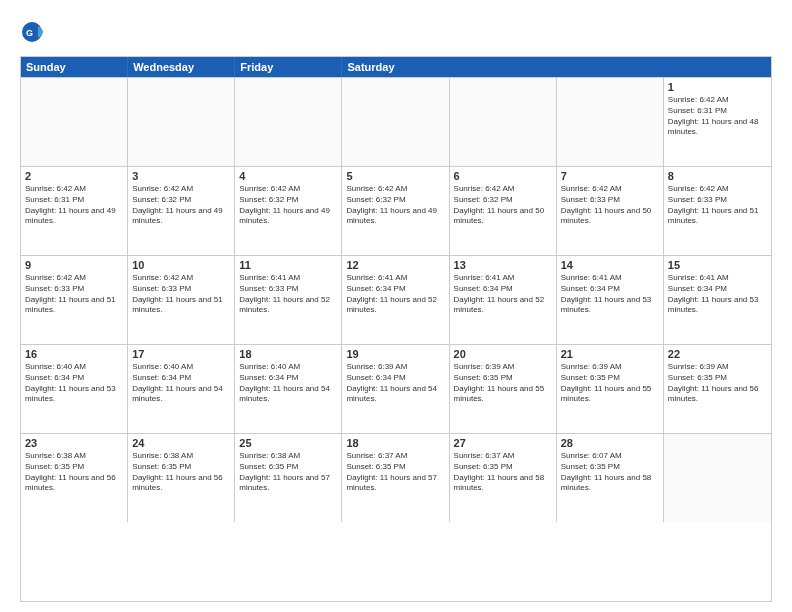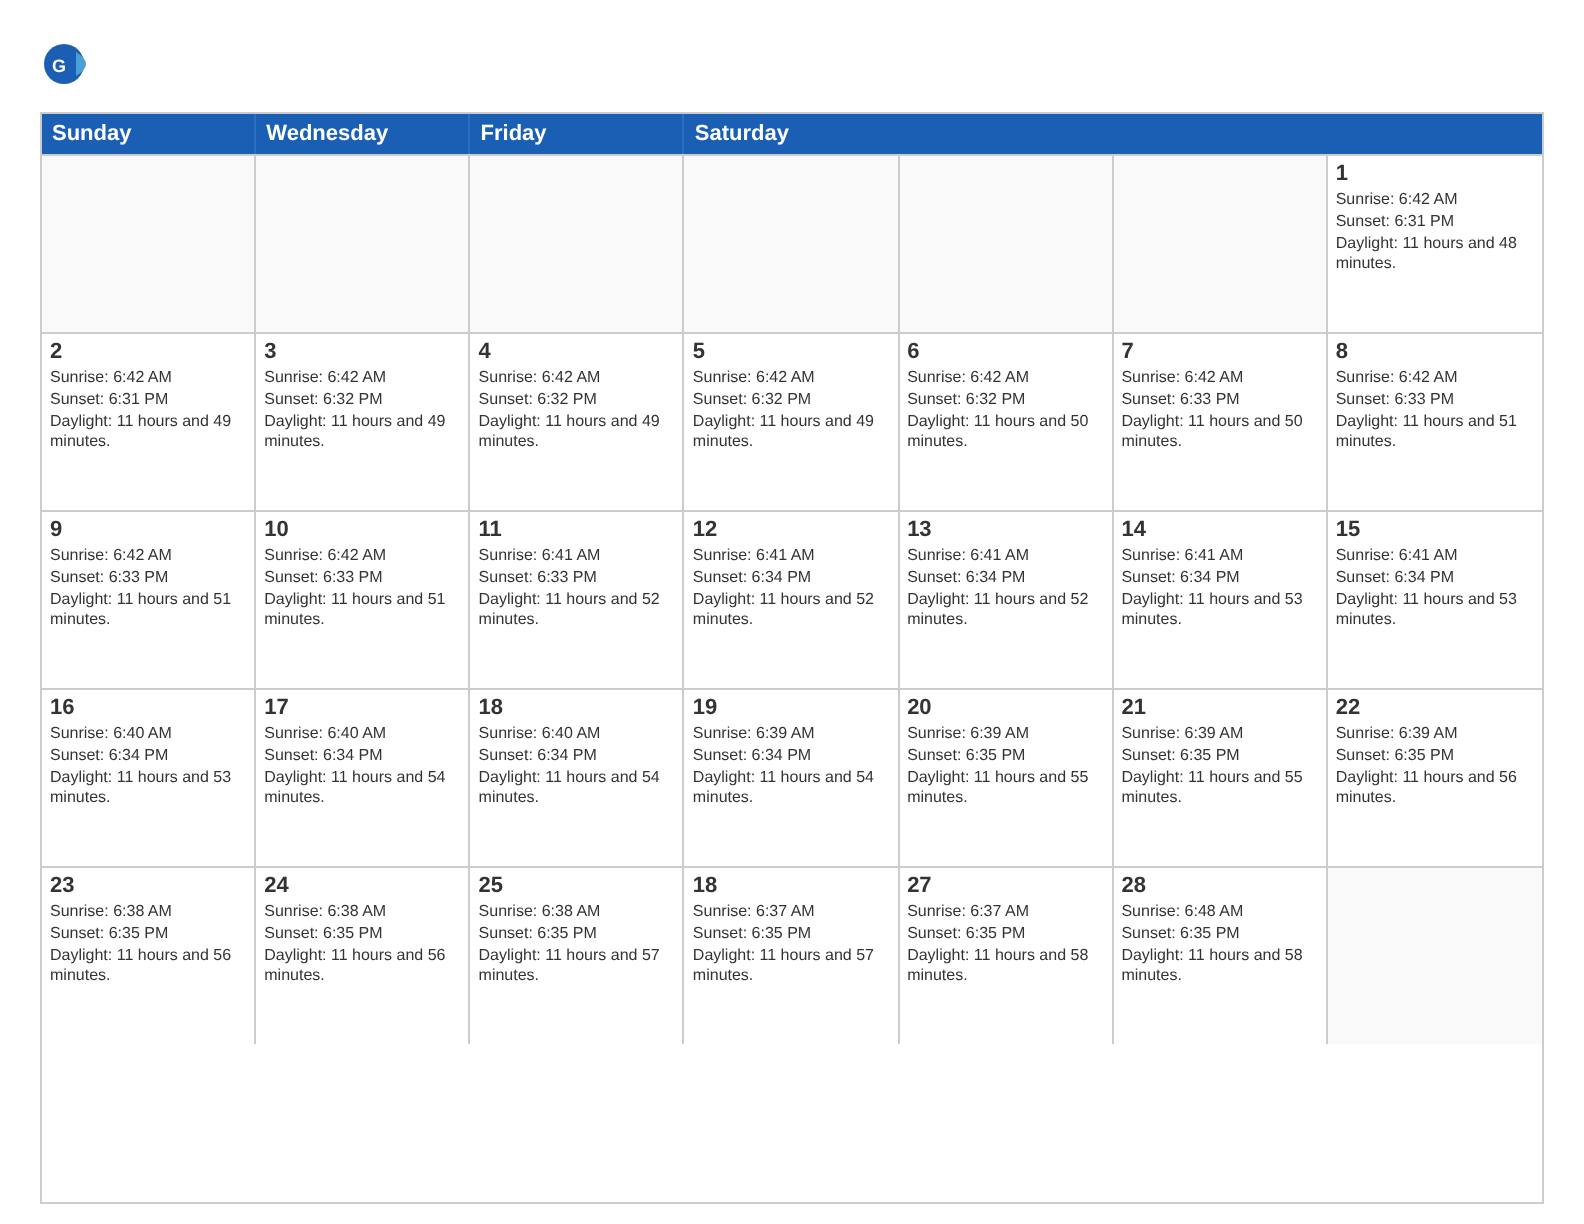--- a/index.html
+++ b/index.html
@@ -304,21 +304,21 @@
 Daylight: 11 hours and 57 minutes.</div>
           </div>
           <div class="cal-cell">
             <span class="day-num">27</span>
             <div class="cell-text" style="white-space: pre-line;">Sunrise: 6:37 AM
 Sunset: 6:35 PM
 Daylight: 11 hours and 58 minutes.</div>
           </div>
           <div class="cal-cell">
             <span class="day-num">28</span>
-            <div class="cell-text" style="white-space: pre-line;">Sunrise: 6:48 AM
+            <div class="cell-text" style="white-space: pre-line;">Sunrise: 6:07 AM
 Sunset: 6:35 PM
 Daylight: 11 hours and 58 minutes.</div>
           </div>
           <div class="cal-cell empty"></div>
         </div>
       </div>
   </div>
 </div>
 
 </body></html>

